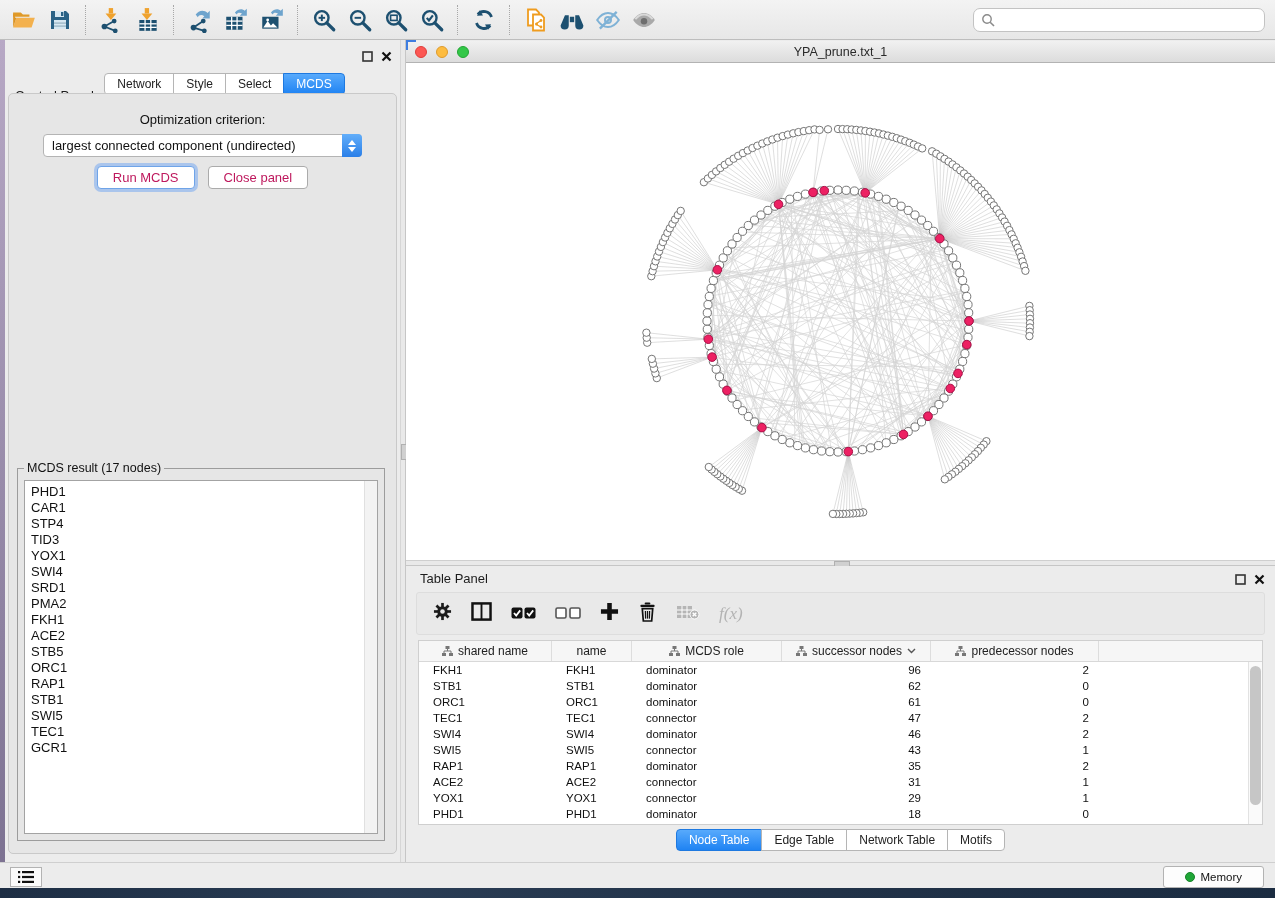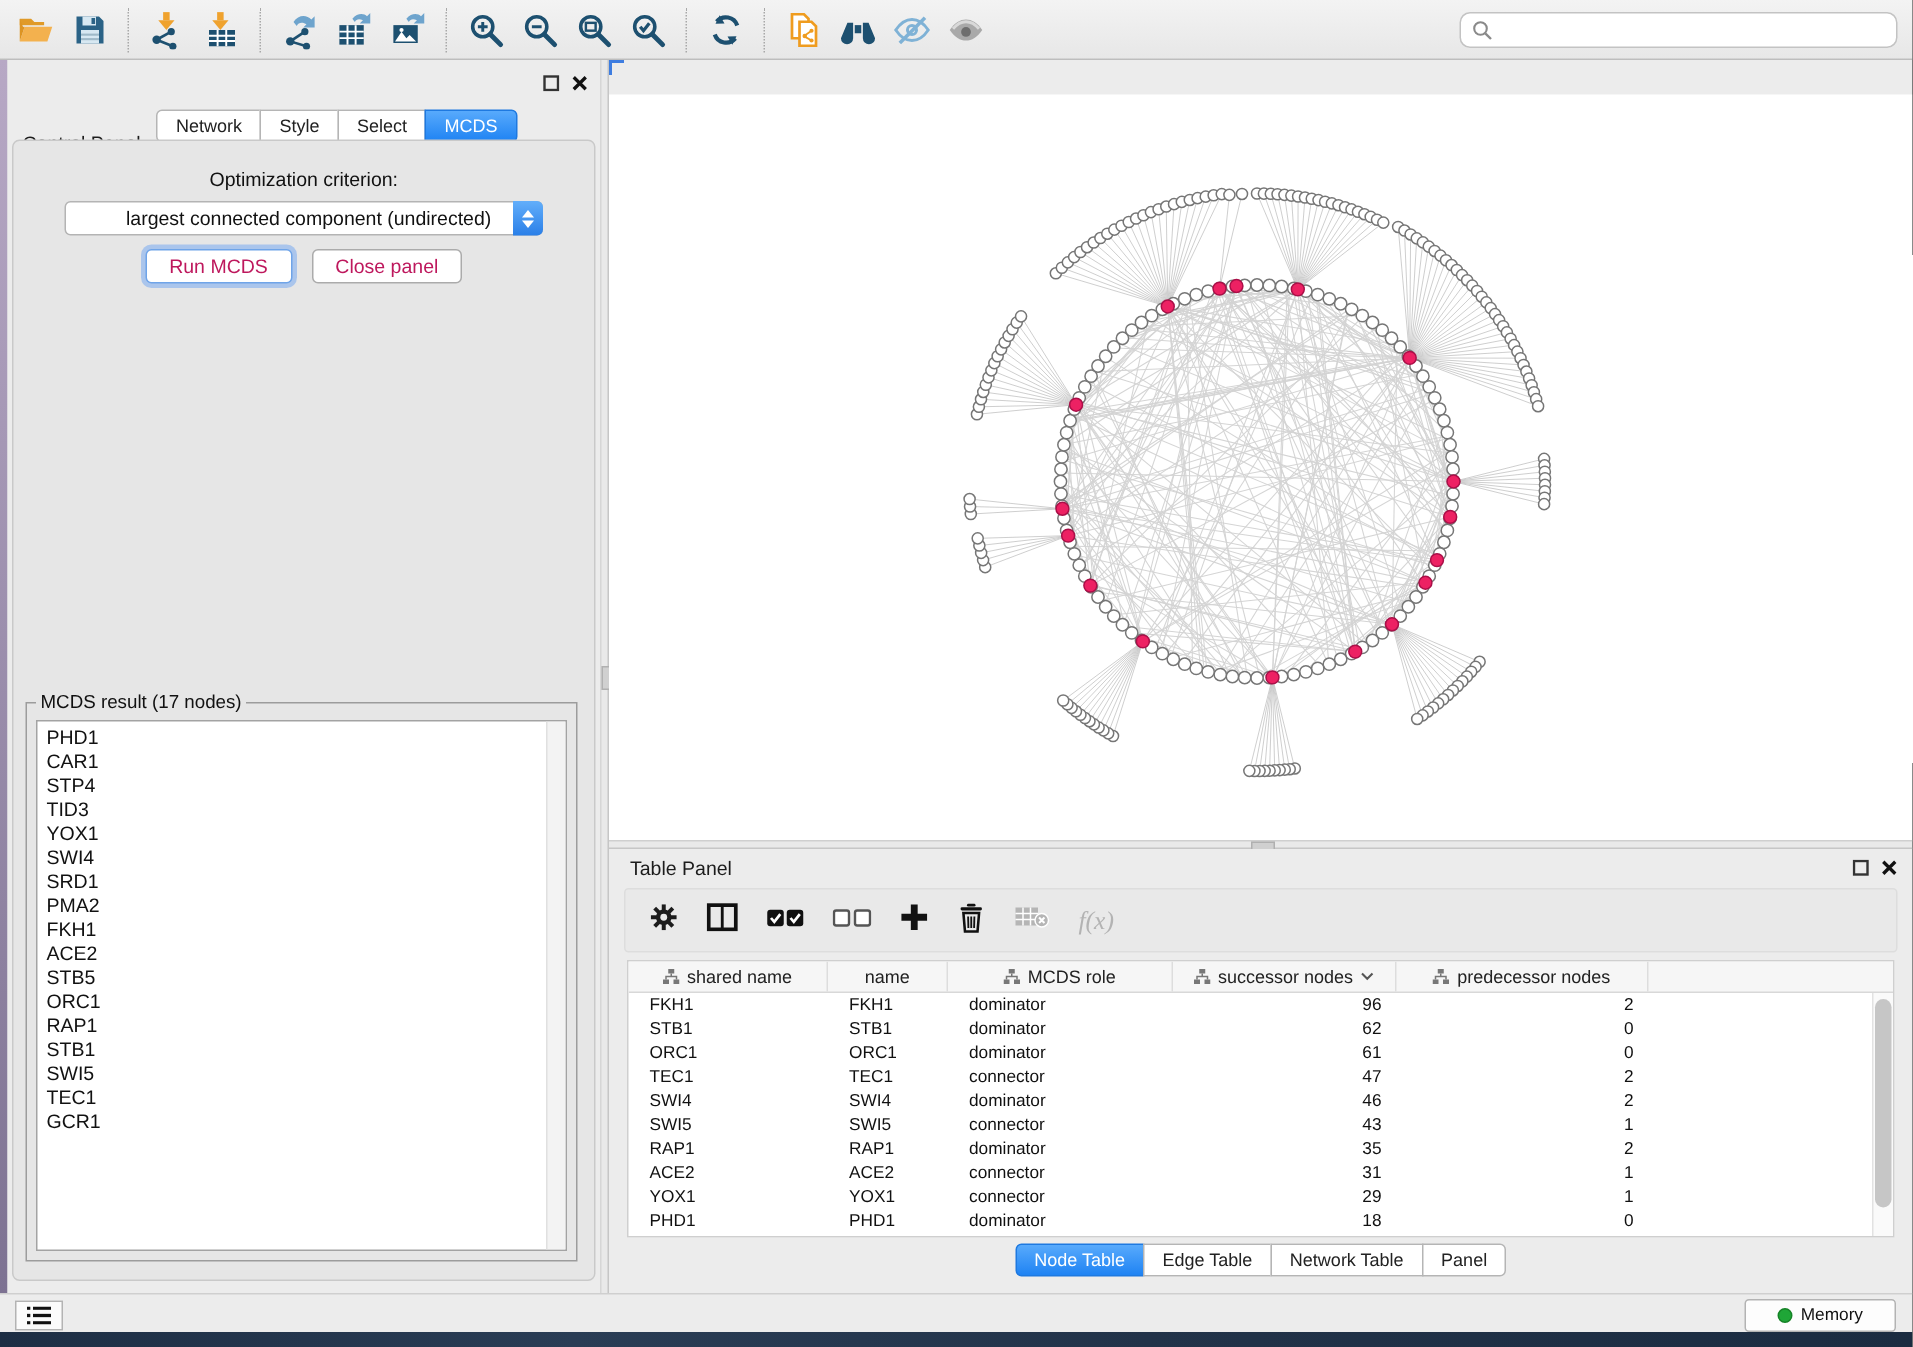--- a/index.html
+++ b/index.html
@@ -19,21 +19,21 @@
   .cp-winbtns{position:absolute;right:8px;top:8px;display:flex;gap:8px;align-items:center;}
   .seg{display:flex;}
   .seg>div{background:#fff;border:1px solid #b5b5b5;margin-left:-1px;padding:3px 12px;font-size:12px;line-height:14px;color:#222;cursor:default;white-space:nowrap;}
   .seg>div:first-child{border-radius:4px 0 0 4px;margin-left:0;}
   .seg>div:last-child{border-radius:0 4px 4px 0;}
   .seg>div.sel{background:linear-gradient(#58aafc,#1f83f3);border-color:#1e79e0;color:#fff;}
   .cp-tabs{position:absolute;left:0;right:0;top:33px;display:flex;justify-content:center;margin-left:44px;}
   .cp-content{position:absolute;left:3px;right:3px;top:53px;bottom:8px;background:#e6e6e6;border:1px solid #c9c9c9;border-radius:5px;}
   .opt-label{position:absolute;left:0;right:0;top:18px;text-align:center;font-size:13px;color:#111;}
   .dropdown{position:absolute;left:34px;right:34px;top:40px;height:23px;background:#fff;border:1px solid #b4b4b4;border-radius:4px;display:flex;align-items:center;box-sizing:border-box;}
-  .dropdown .dval{flex:1;font-size:13px;color:#111;padding-left:24px;white-space:nowrap;overflow:hidden;margin-left:16px;}
+  .dropdown .dval{flex:1;font-size:13px;color:#111;padding-left:8px;white-space:nowrap;overflow:hidden;}
   .stepper{width:20px;height:23px;margin:-1px -1px -1px 0;border-radius:0 4px 4px 0;background:linear-gradient(#62aefa,#2a7fe8);display:flex;flex-direction:column;align-items:center;justify-content:center;gap:2px;}
   .arr-up{width:0;height:0;border-left:4px solid transparent;border-right:4px solid transparent;border-bottom:5px solid #fff;}
   .arr-dn{width:0;height:0;border-left:4px solid transparent;border-right:4px solid transparent;border-top:5px solid #fff;}
   .btnrow{position:absolute;left:0;right:0;top:72px;display:flex;justify-content:center;gap:13px;}
   .pbtn{background:#fff;border:1px solid #ababab;border-radius:4px;padding:3px 15px;font-size:13px;color:#be185d;}
   .pbtn.focus{border-color:#6fa4e8;box-shadow:0 0 0 3px rgba(120,170,240,.55);}
   .mcds-group{position:absolute;left:8px;right:11px;top:367px;bottom:12px;border:1px solid #9c9c9c;margin:0;padding:0;}
   .mcds-group legend{font-size:12.5px;color:#111;margin-left:6px;padding:0 3px;}
   .mcds-box{position:absolute;left:6px;right:6px;top:5px;bottom:6px;background:#fff;border:1px solid #a3a3a3;overflow:hidden;}
   .mcds-list{list-style:none;margin:0;padding:3px 0 0 6px;font-size:13px;line-height:16px;color:#111;}
@@ -305,20 +305,28 @@
       </fieldset>
     </div>
   </div>
 
   <div class="vdiv">
       <div class="grip"></div>
     </div>
 
   <div class="netwin">
     <div class="netfocus"></div>
+    <div class="netbar">
+      <div class="lights">
+        <div class="light r"></div>
+        <div class="light y"></div>
+        <div class="light g"></div>
+      </div>
+      <div class="nettitle">YPA_prune.txt_1</div>
+    </div>
     <div class="netcanvas">
       <svg id="graph-svg" width="869" height="497" viewBox="0 0 869 497">
           <g stroke="#8f8f8f" stroke-width="0.7" opacity="0.38">
             <line x1="311.4" y1="206.8" x2="562.6" y2="267.6"></line>
             <line x1="311.4" y1="206.8" x2="553.2" y2="307.7"></line>
             <line x1="311.4" y1="206.8" x2="561.6" y2="239.1"></line>
             <line x1="311.4" y1="206.8" x2="390.8" y2="133.7"></line>
             <line x1="311.4" y1="206.8" x2="302.2" y2="240.4"></line>
             <line x1="311.4" y1="206.8" x2="323.4" y2="331.3"></line>
             <line x1="311.4" y1="206.8" x2="303.9" y2="285.6"></line>
@@ -1189,21 +1197,21 @@
           </div>
         </div>
       <div class="tbl-scroll">
           <div class="tbl-thumb"></div>
         </div>
     </div>
     <div class="tp-tabs seg" id="tp-tabs">
         <div class="sel">Node Table</div>
         <div class="">Edge Table</div>
         <div class="">Network Table</div>
-        <div class="">Panel</div>
+        <div class="">Motifs</div>
       </div>
   </div>
 
   <div class="statusbar">
     <div class="listbtn">
         <svg width="16" height="12" viewBox="0 0 16 12" fill="#111">
           <rect x="0" y="0" width="2.2" height="2.2"></rect>
           <rect x="4" y="0" width="12" height="2.2"></rect>
           <rect x="0" y="4.9" width="2.2" height="2.2"></rect>
           <rect x="4" y="4.9" width="12" height="2.2"></rect>

